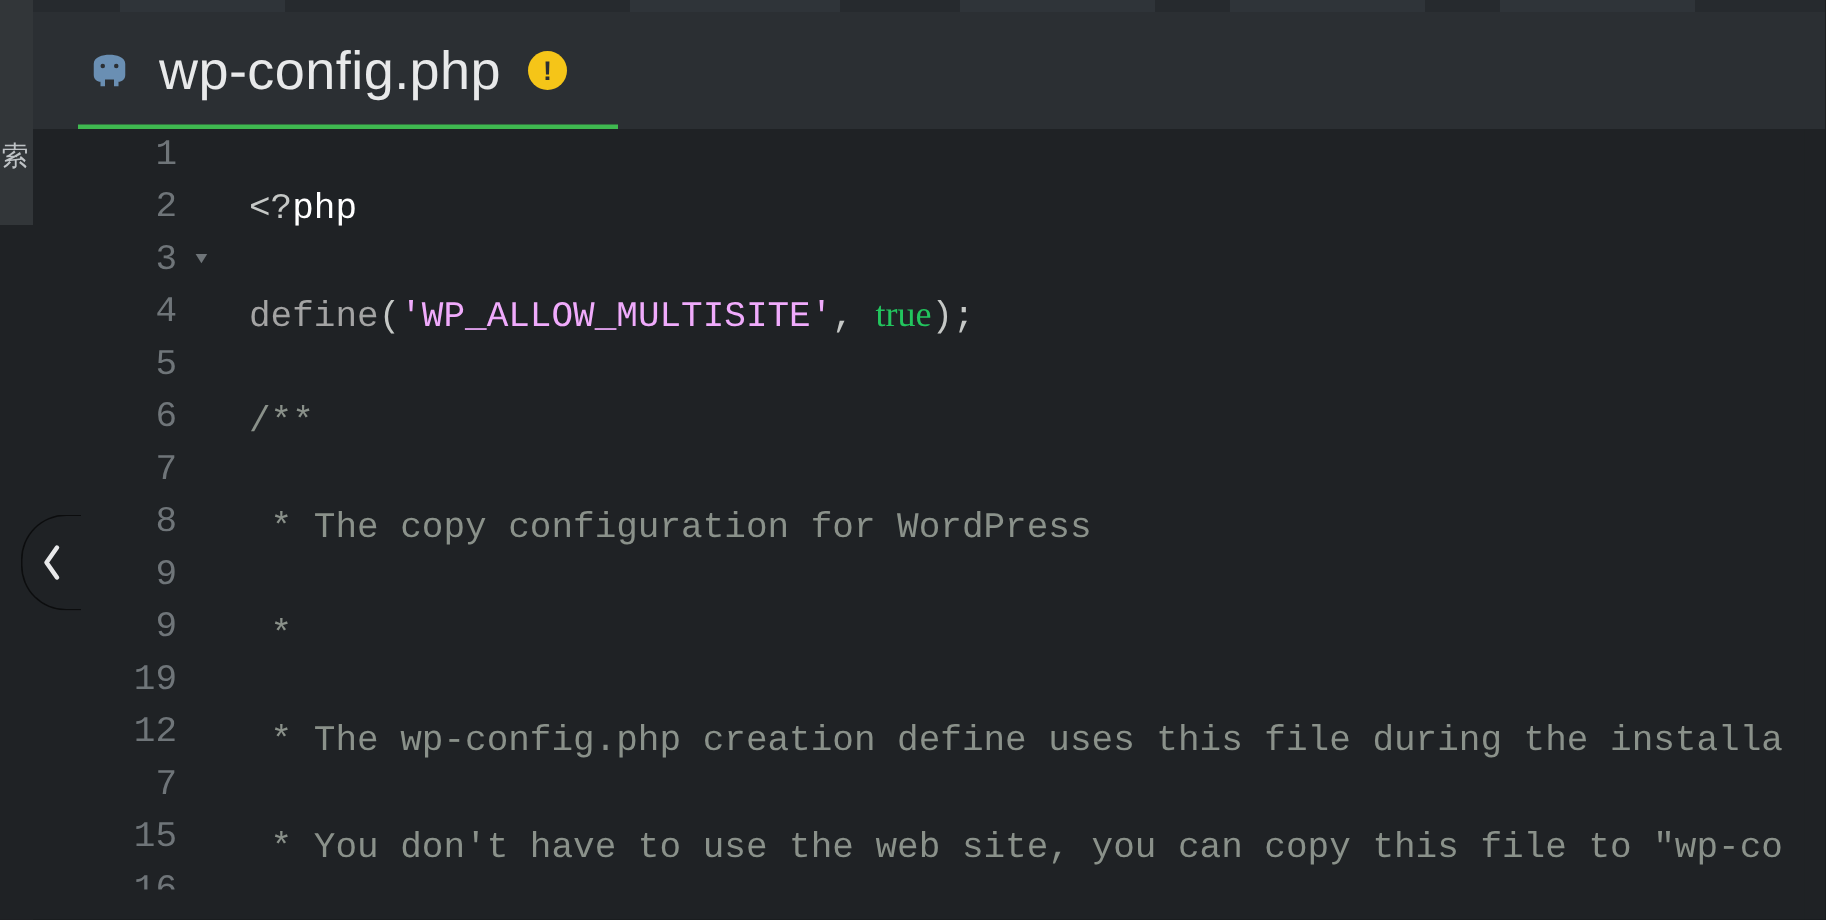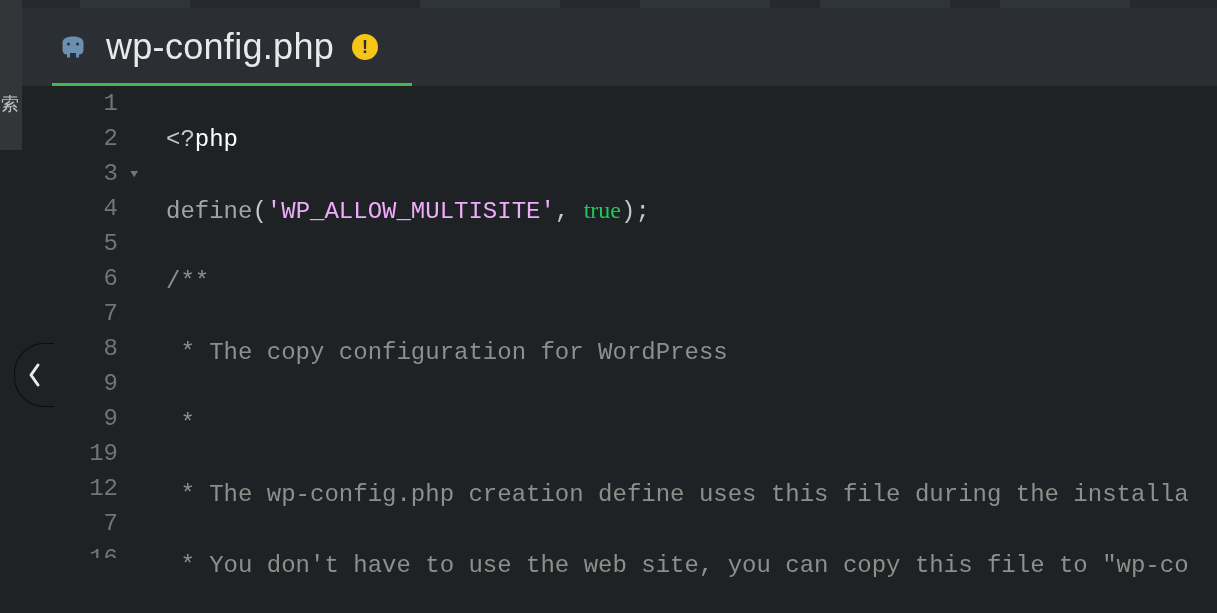--- a/index.html
+++ b/index.html
@@ -84,20 +84,21 @@
       <div class="row">4</div>
       <div class="row">5</div>
       <div class="row">6</div>
       <div class="row">7</div>
       <div class="row">8</div>
       <div class="row">9</div>
       <div class="row">9</div>
       <div class="row">19</div>
       <div class="row">12</div>
       <div class="row">7</div>
+      <div class="row">15</div>
       <div class="row" style="height:17px;line-height:35px;overflow:hidden">16</div>
     </div>
 
     <div class="codearea">
       <div class="row"><span class="tk-punct">&lt;?</span><span class="tk-keyw">php</span></div>
       <div class="row"><span class="tk-func">define</span><span class="tk-punct">(</span><span class="tk-str">'WP_ALLOW_MULTISITE'</span><span class="tk-punct">, </span><span class="tk-bool">true</span><span class="tk-punct">)</span><span class="tk-punct">;</span></div>
       <div class="row tk-comm">/**</div>
       <div class="row tk-comm"> * The copy configuration for WordPress</div>
       <div class="row tk-comm"> *</div>
       <div class="row tk-comm"> * The wp-config.php creation define uses this file during the installa</div>

